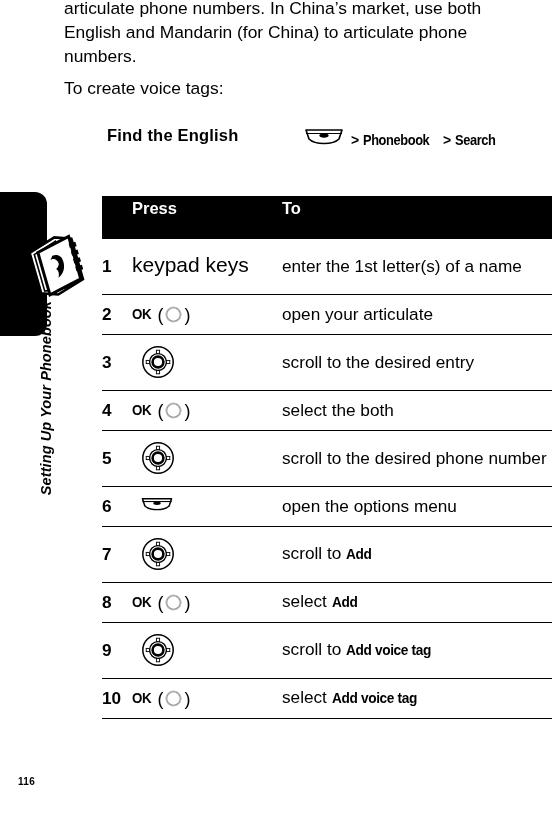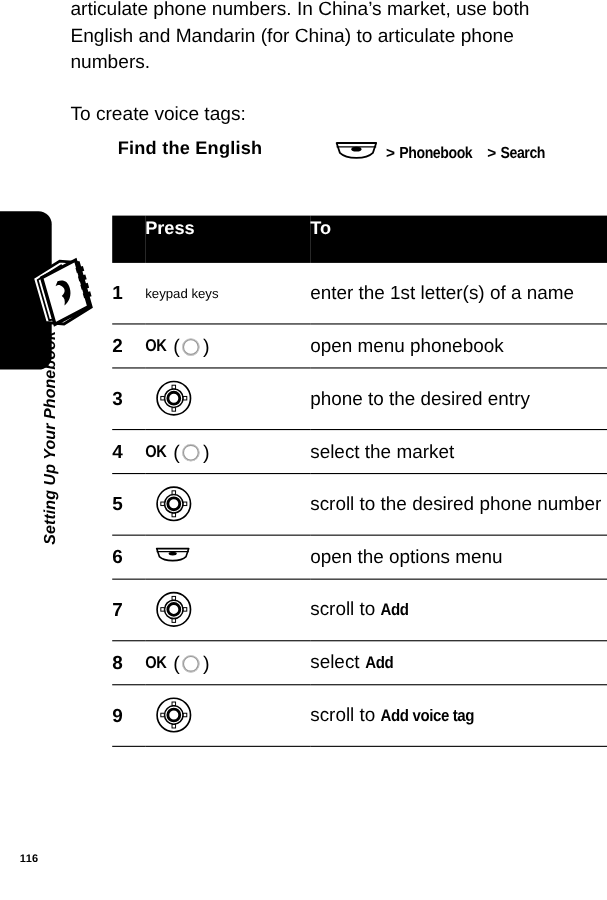--- a/index.html
+++ b/index.html
@@ -70,21 +70,21 @@
     left: 64px;
     top: -4px;
     width: 470px;
   }
   .para {
     font-size: 17.4px;
     line-height: 24.2px;
     color: #000;
     margin: 0;
   }
-  .para + .para { margin-top: 22px; }
+  .para + .para { margin-top: 7px; }
 
   
   #find-feature {
     position: absolute;
     left: 107px;
     top: 126px;
     width: 430px;
   }
   #ff-label {
     position: absolute;
@@ -164,21 +164,21 @@
     font-size: 16px;
     padding-left: 1px;
     vertical-align: middle;
   }
   td.c-to { padding-left: 2px; padding-right: 6px; }
   td.c-press { padding-left: 2px; }
 
   tr.tall td { height: 46px; }
   tr.short td { height: 30px; }
 
-  .press-text { font-size: 12px; }
+  .press-text { font-size: 21px; }
 
   
   .okkey {
     display: inline-flex;
     align-items: center;
     white-space: nowrap;
   }
   .ok-word {
     font-family: "Liberation Sans", sans-serif;
     font-weight: bold;
@@ -288,49 +288,49 @@
         <td class="c-num">2</td>
         <td class="c-press"><span class="okkey">
             <span class="ok-word">OK</span>
             <span class="ok-paren">(</span>
             <svg class="ok-ring" viewBox="0 0 17 17" aria-hidden="true">
               <circle cx="8.5" cy="8.5" r="7" fill="#fff" stroke="#9a9a9a" stroke-width="1.7"></circle>
               <circle cx="8.5" cy="8.5" r="7.6" fill="none" stroke="#cfcfcf" stroke-width="0.8"></circle>
             </svg>
             <span class="ok-paren">)</span>
           </span></td>
-        <td class="c-to"><span>open menu phonebook</span></td>
+        <td class="c-to"><span>open your articulate</span></td>
       </tr>
       <tr class="tall">
         <td class="c-num">3</td>
         <td class="c-press">
           <svg class="navwheel" viewBox="0 0 34 34" aria-hidden="true">
             <circle cx="17" cy="17" r="15.2" fill="#fff" stroke="#000" stroke-width="1.5"></circle>
             <circle cx="17" cy="17" r="8.4" fill="#fff" stroke="#000" stroke-width="1.4"></circle>
             <circle cx="17" cy="17" r="5.4" fill="#fff" stroke="#000" stroke-width="2.6"></circle>
             <rect x="15.4" y="5.2" width="3.2" height="3.2" fill="#fff" stroke="#000" stroke-width="0.9"></rect>
             <rect x="15.4" y="25.6" width="3.2" height="3.2" fill="#fff" stroke="#000" stroke-width="0.9"></rect>
             <rect x="5.2" y="15.4" width="3.2" height="3.2" fill="#fff" stroke="#000" stroke-width="0.9"></rect>
             <rect x="25.6" y="15.4" width="3.2" height="3.2" fill="#fff" stroke="#000" stroke-width="0.9"></rect>
           </svg>
         </td>
-        <td class="c-to"><span>phone to the desired entry</span></td>
+        <td class="c-to"><span>scroll to the desired entry</span></td>
       </tr>
       <tr class="short">
         <td class="c-num">4</td>
         <td class="c-press"><span class="okkey">
             <span class="ok-word">OK</span>
             <span class="ok-paren">(</span>
             <svg class="ok-ring" viewBox="0 0 17 17" aria-hidden="true">
               <circle cx="8.5" cy="8.5" r="7" fill="#fff" stroke="#9a9a9a" stroke-width="1.7"></circle>
               <circle cx="8.5" cy="8.5" r="7.6" fill="none" stroke="#cfcfcf" stroke-width="0.8"></circle>
             </svg>
             <span class="ok-paren">)</span>
           </span></td>
-        <td class="c-to"><span>select the market</span></td>
+        <td class="c-to"><span>select the both</span></td>
       </tr>
       <tr class="tall">
         <td class="c-num">5</td>
         <td class="c-press">
           <svg class="navwheel" viewBox="0 0 34 34" aria-hidden="true">
             <circle cx="17" cy="17" r="15.2" fill="#fff" stroke="#000" stroke-width="1.5"></circle>
             <circle cx="17" cy="17" r="8.4" fill="#fff" stroke="#000" stroke-width="1.4"></circle>
             <circle cx="17" cy="17" r="5.4" fill="#fff" stroke="#000" stroke-width="2.6"></circle>
             <rect x="15.4" y="5.2" width="3.2" height="3.2" fill="#fff" stroke="#000" stroke-width="0.9"></rect>
             <rect x="15.4" y="25.6" width="3.2" height="3.2" fill="#fff" stroke="#000" stroke-width="0.9"></rect>
@@ -387,14 +387,27 @@
             <circle cx="17" cy="17" r="8.4" fill="#fff" stroke="#000" stroke-width="1.4"></circle>
             <circle cx="17" cy="17" r="5.4" fill="#fff" stroke="#000" stroke-width="2.6"></circle>
             <rect x="15.4" y="5.2" width="3.2" height="3.2" fill="#fff" stroke="#000" stroke-width="0.9"></rect>
             <rect x="15.4" y="25.6" width="3.2" height="3.2" fill="#fff" stroke="#000" stroke-width="0.9"></rect>
             <rect x="5.2" y="15.4" width="3.2" height="3.2" fill="#fff" stroke="#000" stroke-width="0.9"></rect>
             <rect x="25.6" y="15.4" width="3.2" height="3.2" fill="#fff" stroke="#000" stroke-width="0.9"></rect>
           </svg>
         </td>
         <td class="c-to"><span>scroll to </span><span class="bolditem">Add voice tag</span></td>
       </tr>
+      <tr class="short">
+        <td class="c-num">10</td>
+        <td class="c-press"><span class="okkey">
+            <span class="ok-word">OK</span>
+            <span class="ok-paren">(</span>
+            <svg class="ok-ring" viewBox="0 0 17 17" aria-hidden="true">
+              <circle cx="8.5" cy="8.5" r="7" fill="#fff" stroke="#9a9a9a" stroke-width="1.7"></circle>
+              <circle cx="8.5" cy="8.5" r="7.6" fill="none" stroke="#cfcfcf" stroke-width="0.8"></circle>
+            </svg>
+            <span class="ok-paren">)</span>
+          </span></td>
+        <td class="c-to"><span>select </span><span class="bolditem">Add voice tag</span></td>
+      </tr>
     </tbody>
 </table>
 
 </body></html>

